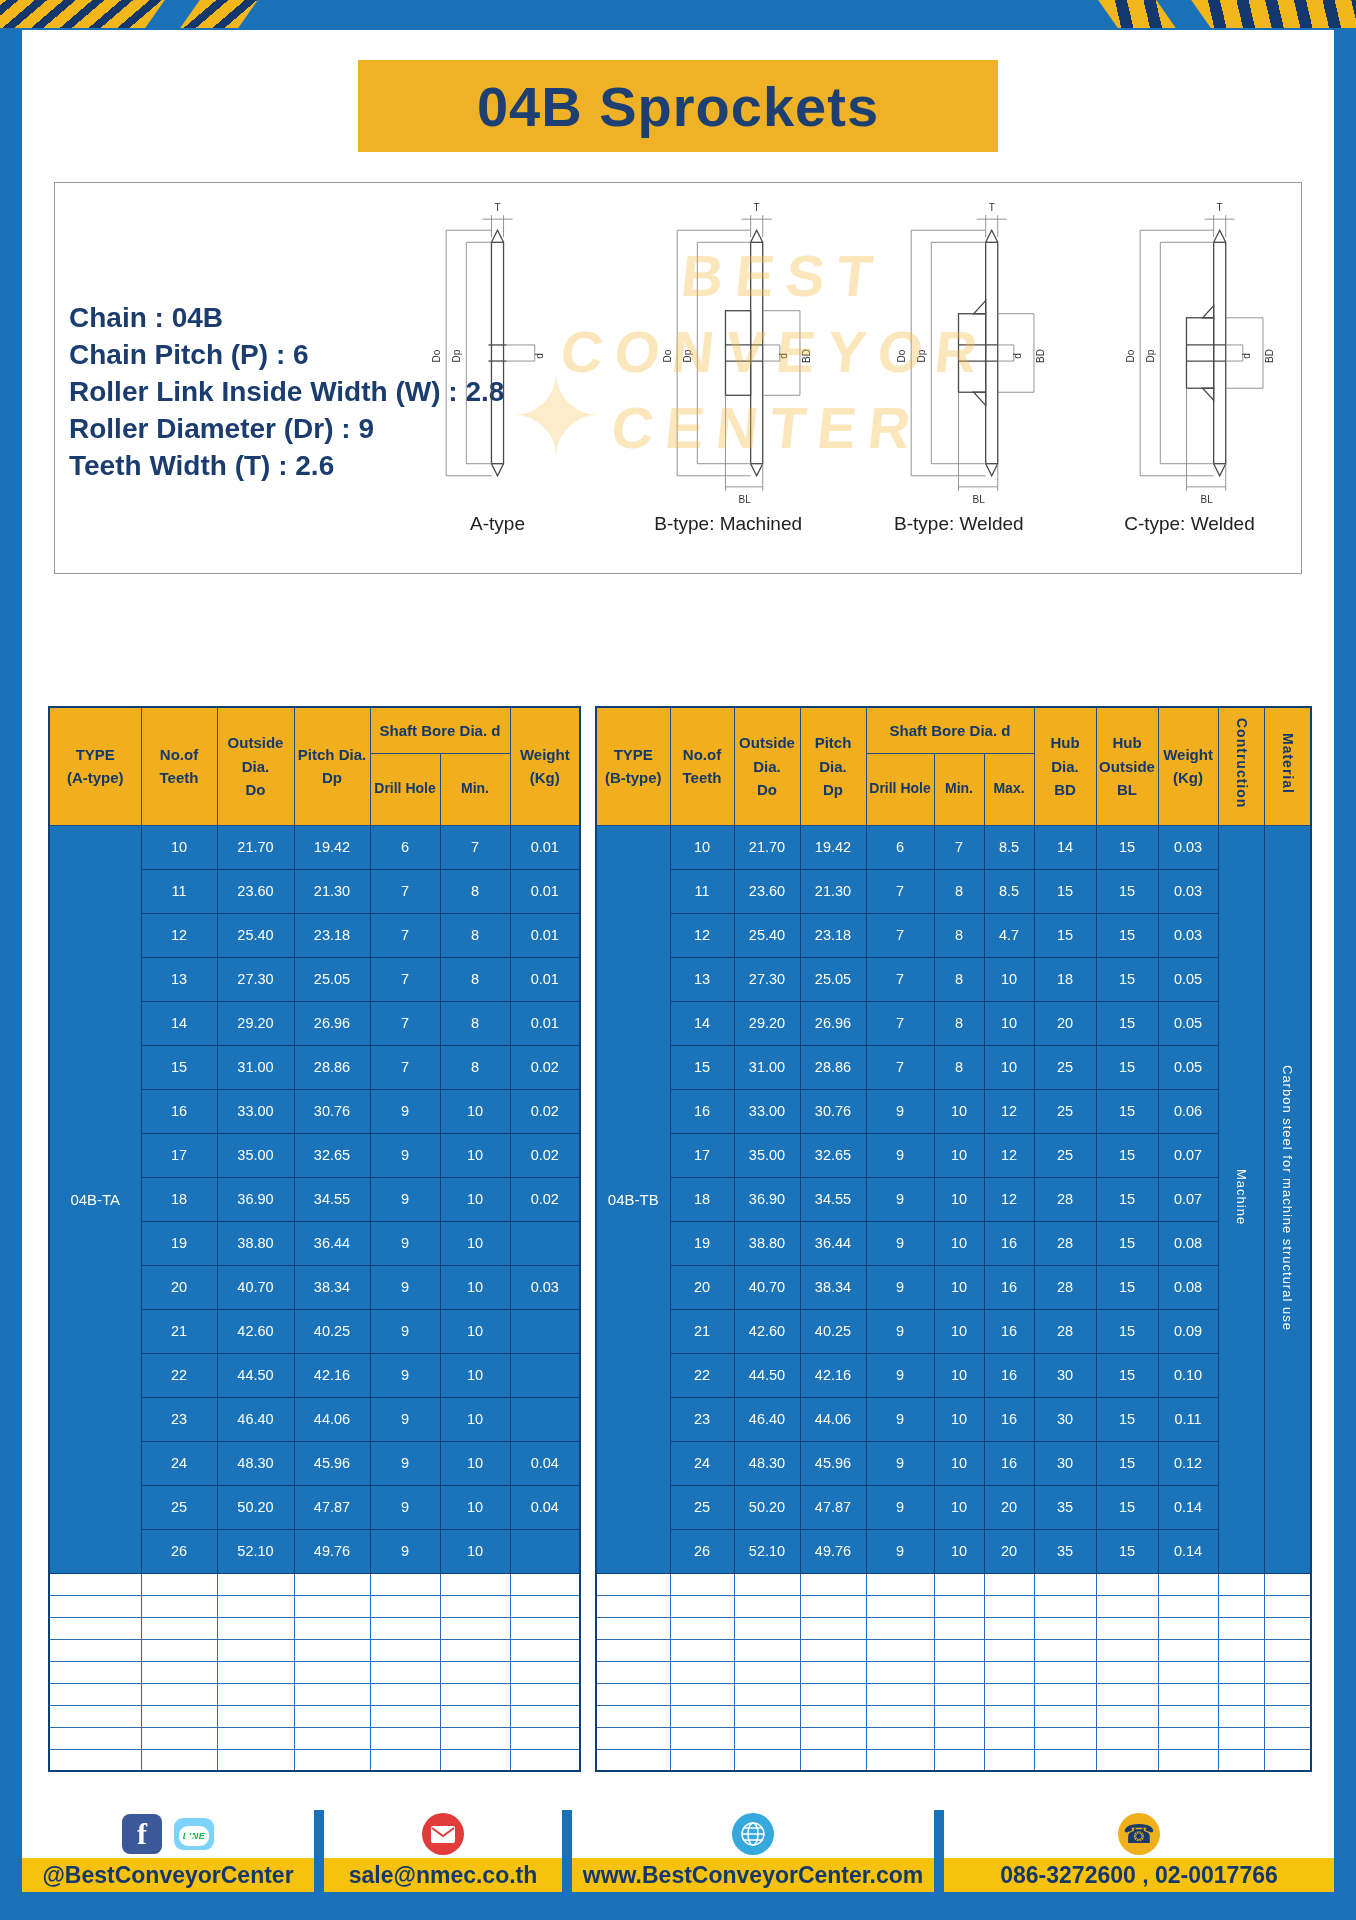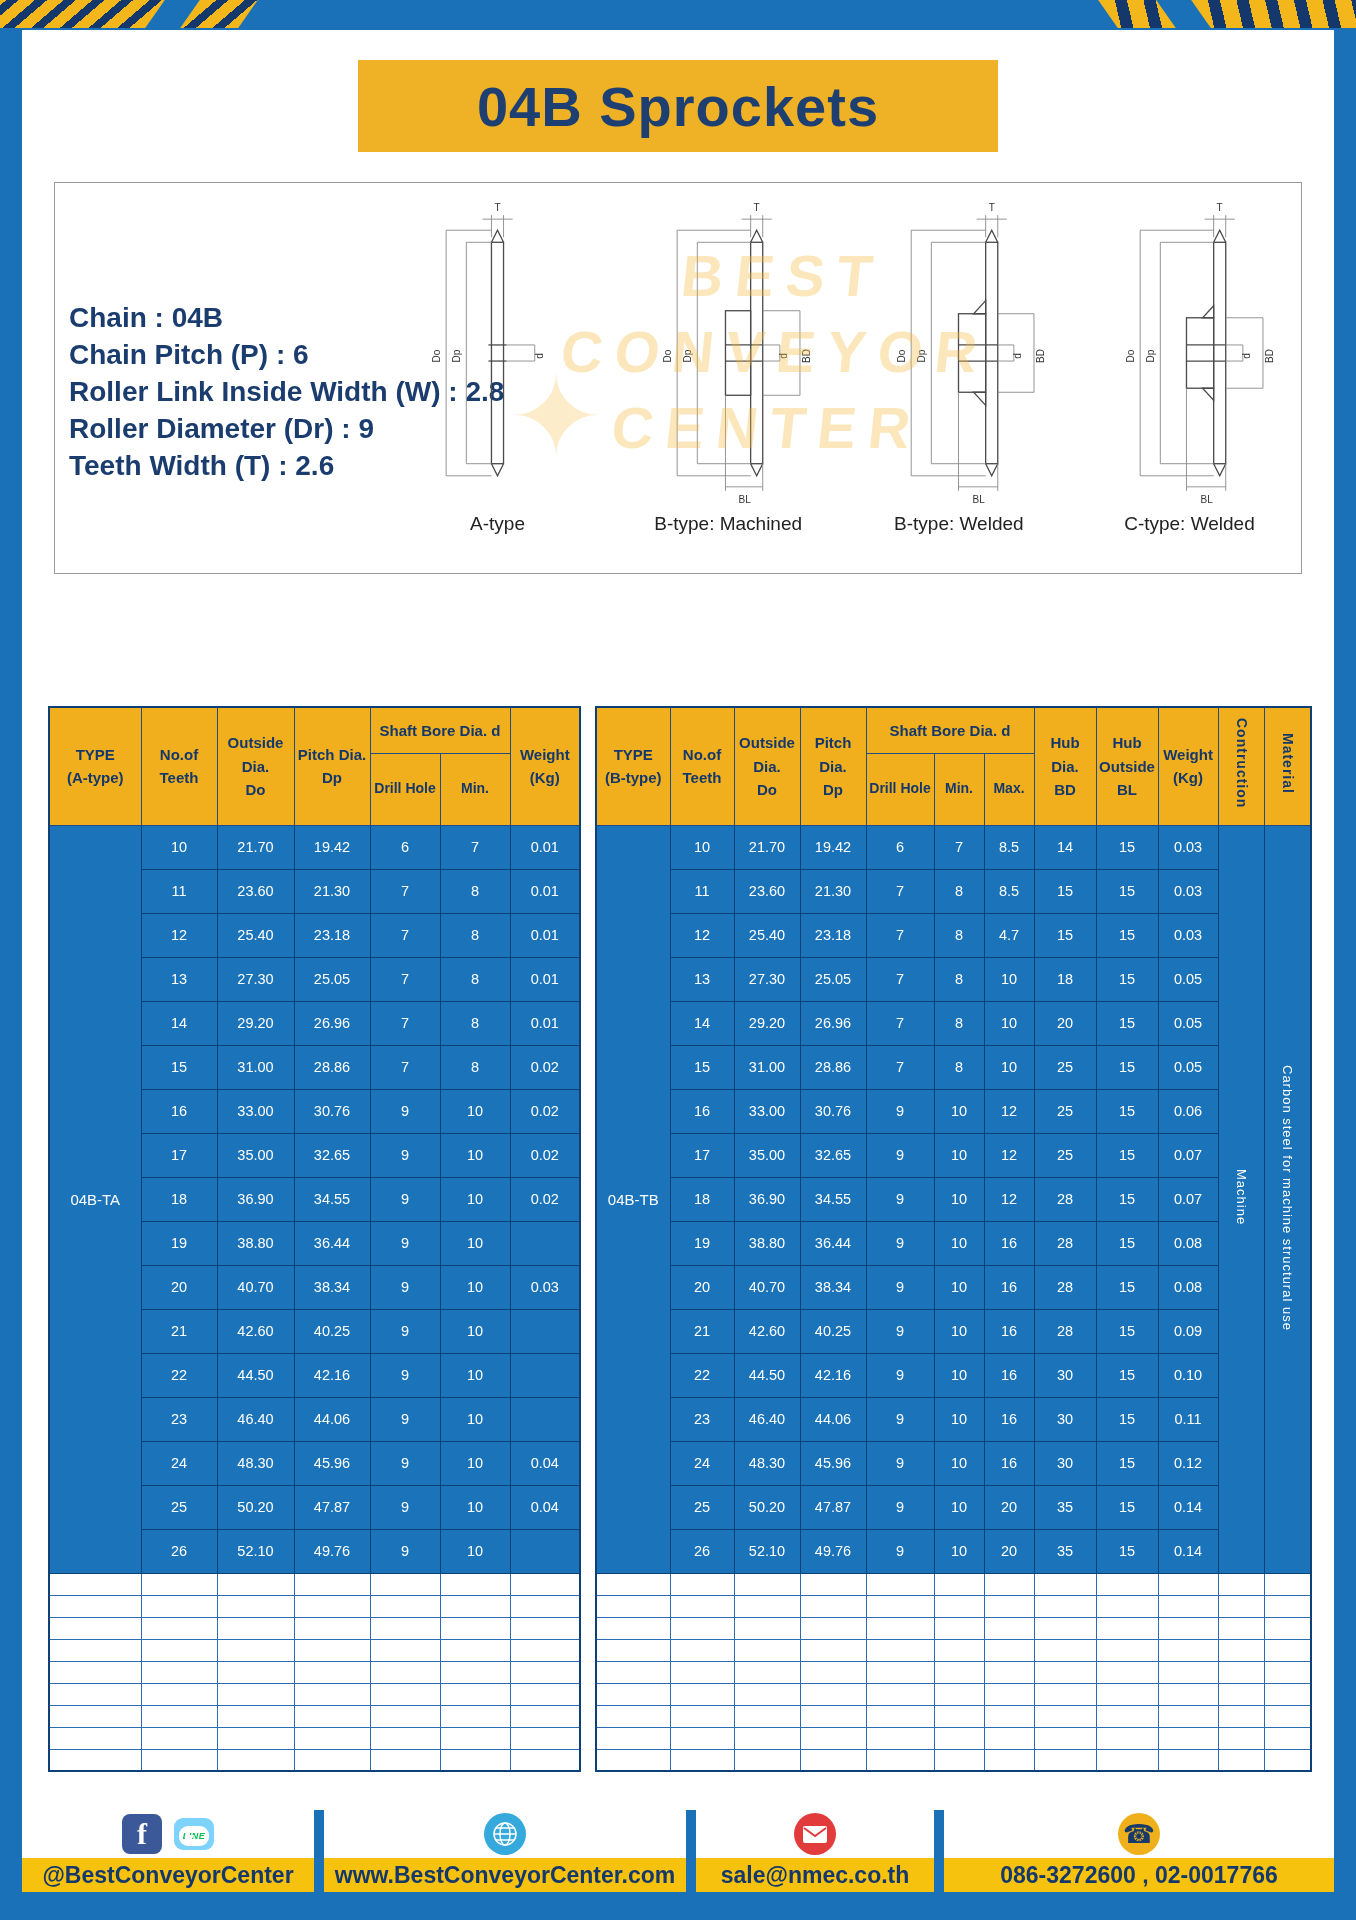--- a/index.html
+++ b/index.html
@@ -902,47 +902,47 @@
       <div class="f-sec s1">
         <div class="f-top">
           <div class="icon-fb">f</div>
           <div class="icon-line">
             <div class="line-bubble">LINE</div>
             <div class="line-tail"></div>
           </div>
         </div>
         <div class="f-bot">@BestConveyorCenter</div>
       </div>
+      <div class="f-sec s2">
+        <div class="f-top">
+          <div class="icon-circle icon-mail">
+            <svg width="24" height="17" viewBox="0 0 24 17">
+                <rect width="24" height="17" rx="2" fill="#fff"></rect>
+                <path d="M1,2 L12,10 L23,2" stroke="#e23b3b" fill="none" stroke-width="2"></path>
+              </svg>
+          </div>
+        </div>
+        <div class="f-bot">sale@nmec.co.th</div>
+      </div>
       <div class="f-sec s3">
         <div class="f-top">
           <div class="icon-circle icon-globe">
             <svg width="26" height="26" viewBox="0 0 26 26">
                 <g stroke="#fff" fill="none" stroke-width="1.5">
                   <circle cx="13" cy="13" r="11"></circle>
                   <ellipse cx="13" cy="13" rx="5" ry="11"></ellipse>
                   <line x1="2" y1="13" x2="24" y2="13"></line>
                   <line x1="3.5" y1="7" x2="22.5" y2="7"></line>
                   <line x1="3.5" y1="19" x2="22.5" y2="19"></line>
                 </g>
               </svg>
           </div>
         </div>
         <div class="f-bot">www.BestConveyorCenter.com</div>
       </div>
-      <div class="f-sec s2">
-        <div class="f-top">
-          <div class="icon-circle icon-mail">
-            <svg width="24" height="17" viewBox="0 0 24 17">
-                <rect width="24" height="17" rx="2" fill="#fff"></rect>
-                <path d="M1,2 L12,10 L23,2" stroke="#e23b3b" fill="none" stroke-width="2"></path>
-              </svg>
-          </div>
-        </div>
-        <div class="f-bot">sale@nmec.co.th</div>
-      </div>
       <div class="f-sec s4">
         <div class="f-top">
           <div class="icon-circle icon-phone">☎</div>
         </div>
         <div class="f-bot">086-3272600 , 02-0017766</div>
       </div>
     </div>
 
   </div>
 </div>

